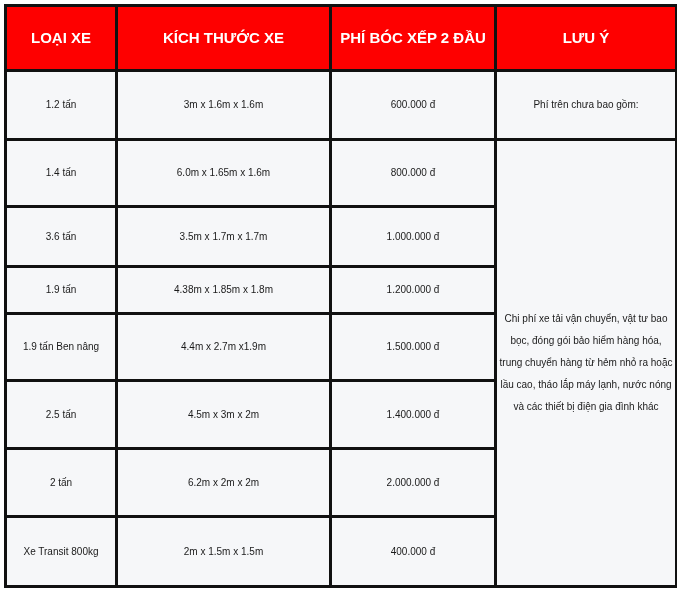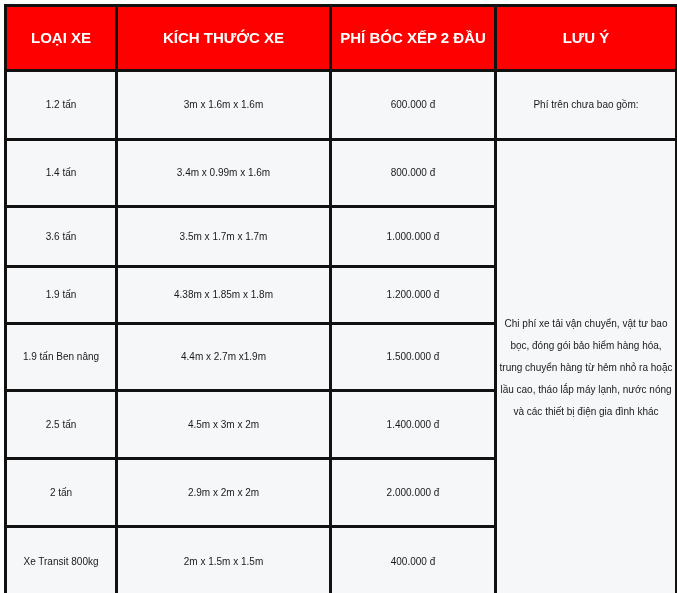--- a/index.html
+++ b/index.html
@@ -49,47 +49,47 @@
   </thead>
   <tbody>
     <tr style="height:69px">
       <td>1.2 tấn</td>
       <td>3m x 1.6m x 1.6m</td>
       <td>600.000 đ</td>
       <td class="note">Phí trên chưa bao gồm:</td>
     </tr>
     <tr style="height:67px">
       <td>1.4 tấn</td>
-      <td>3.4m x 0.99m x 1.6m</td>
+      <td>6.0m x 1.65m x 1.6m</td>
       <td>800.000 đ</td>
       <td class="note" rowspan="7">Chi phí xe tải vận chuyển, vật tư bao bọc, đóng gói bảo hiểm hàng hóa, trung chuyển hàng từ hẻm nhỏ ra hoặc lầu cao, tháo lắp máy lạnh, nước nóng và các thiết bị điện gia đình khác</td>
     </tr>
     <tr style="height:60px">
       <td>3.6 tấn</td>
       <td>3.5m x 1.7m x 1.7m</td>
       <td>1.000.000 đ</td>
     </tr>
-    <tr style="height:57px">
+    <tr style="height:47px">
       <td>1.9 tấn</td>
       <td>4.38m x 1.85m x 1.8m</td>
       <td>1.200.000 đ</td>
     </tr>
     <tr style="height:67px">
       <td>1.9 tấn Ben nâng</td>
       <td>4.4m x 2.7m x1.9m</td>
       <td>1.500.000 đ</td>
     </tr>
     <tr style="height:68px">
       <td>2.5 tấn</td>
       <td>4.5m x 3m x 2m</td>
       <td>1.400.000 đ</td>
     </tr>
     <tr style="height:68px">
       <td>2 tấn</td>
-      <td>2.9m x 2m x 2m</td>
+      <td>6.2m x 2m x 2m</td>
       <td>2.000.000 đ</td>
     </tr>
     <tr style="height:70px">
       <td>Xe Transit 800kg</td>
       <td>2m x 1.5m x 1.5m</td>
       <td>400.000 đ</td>
     </tr>
   </tbody>
 </table>
 

